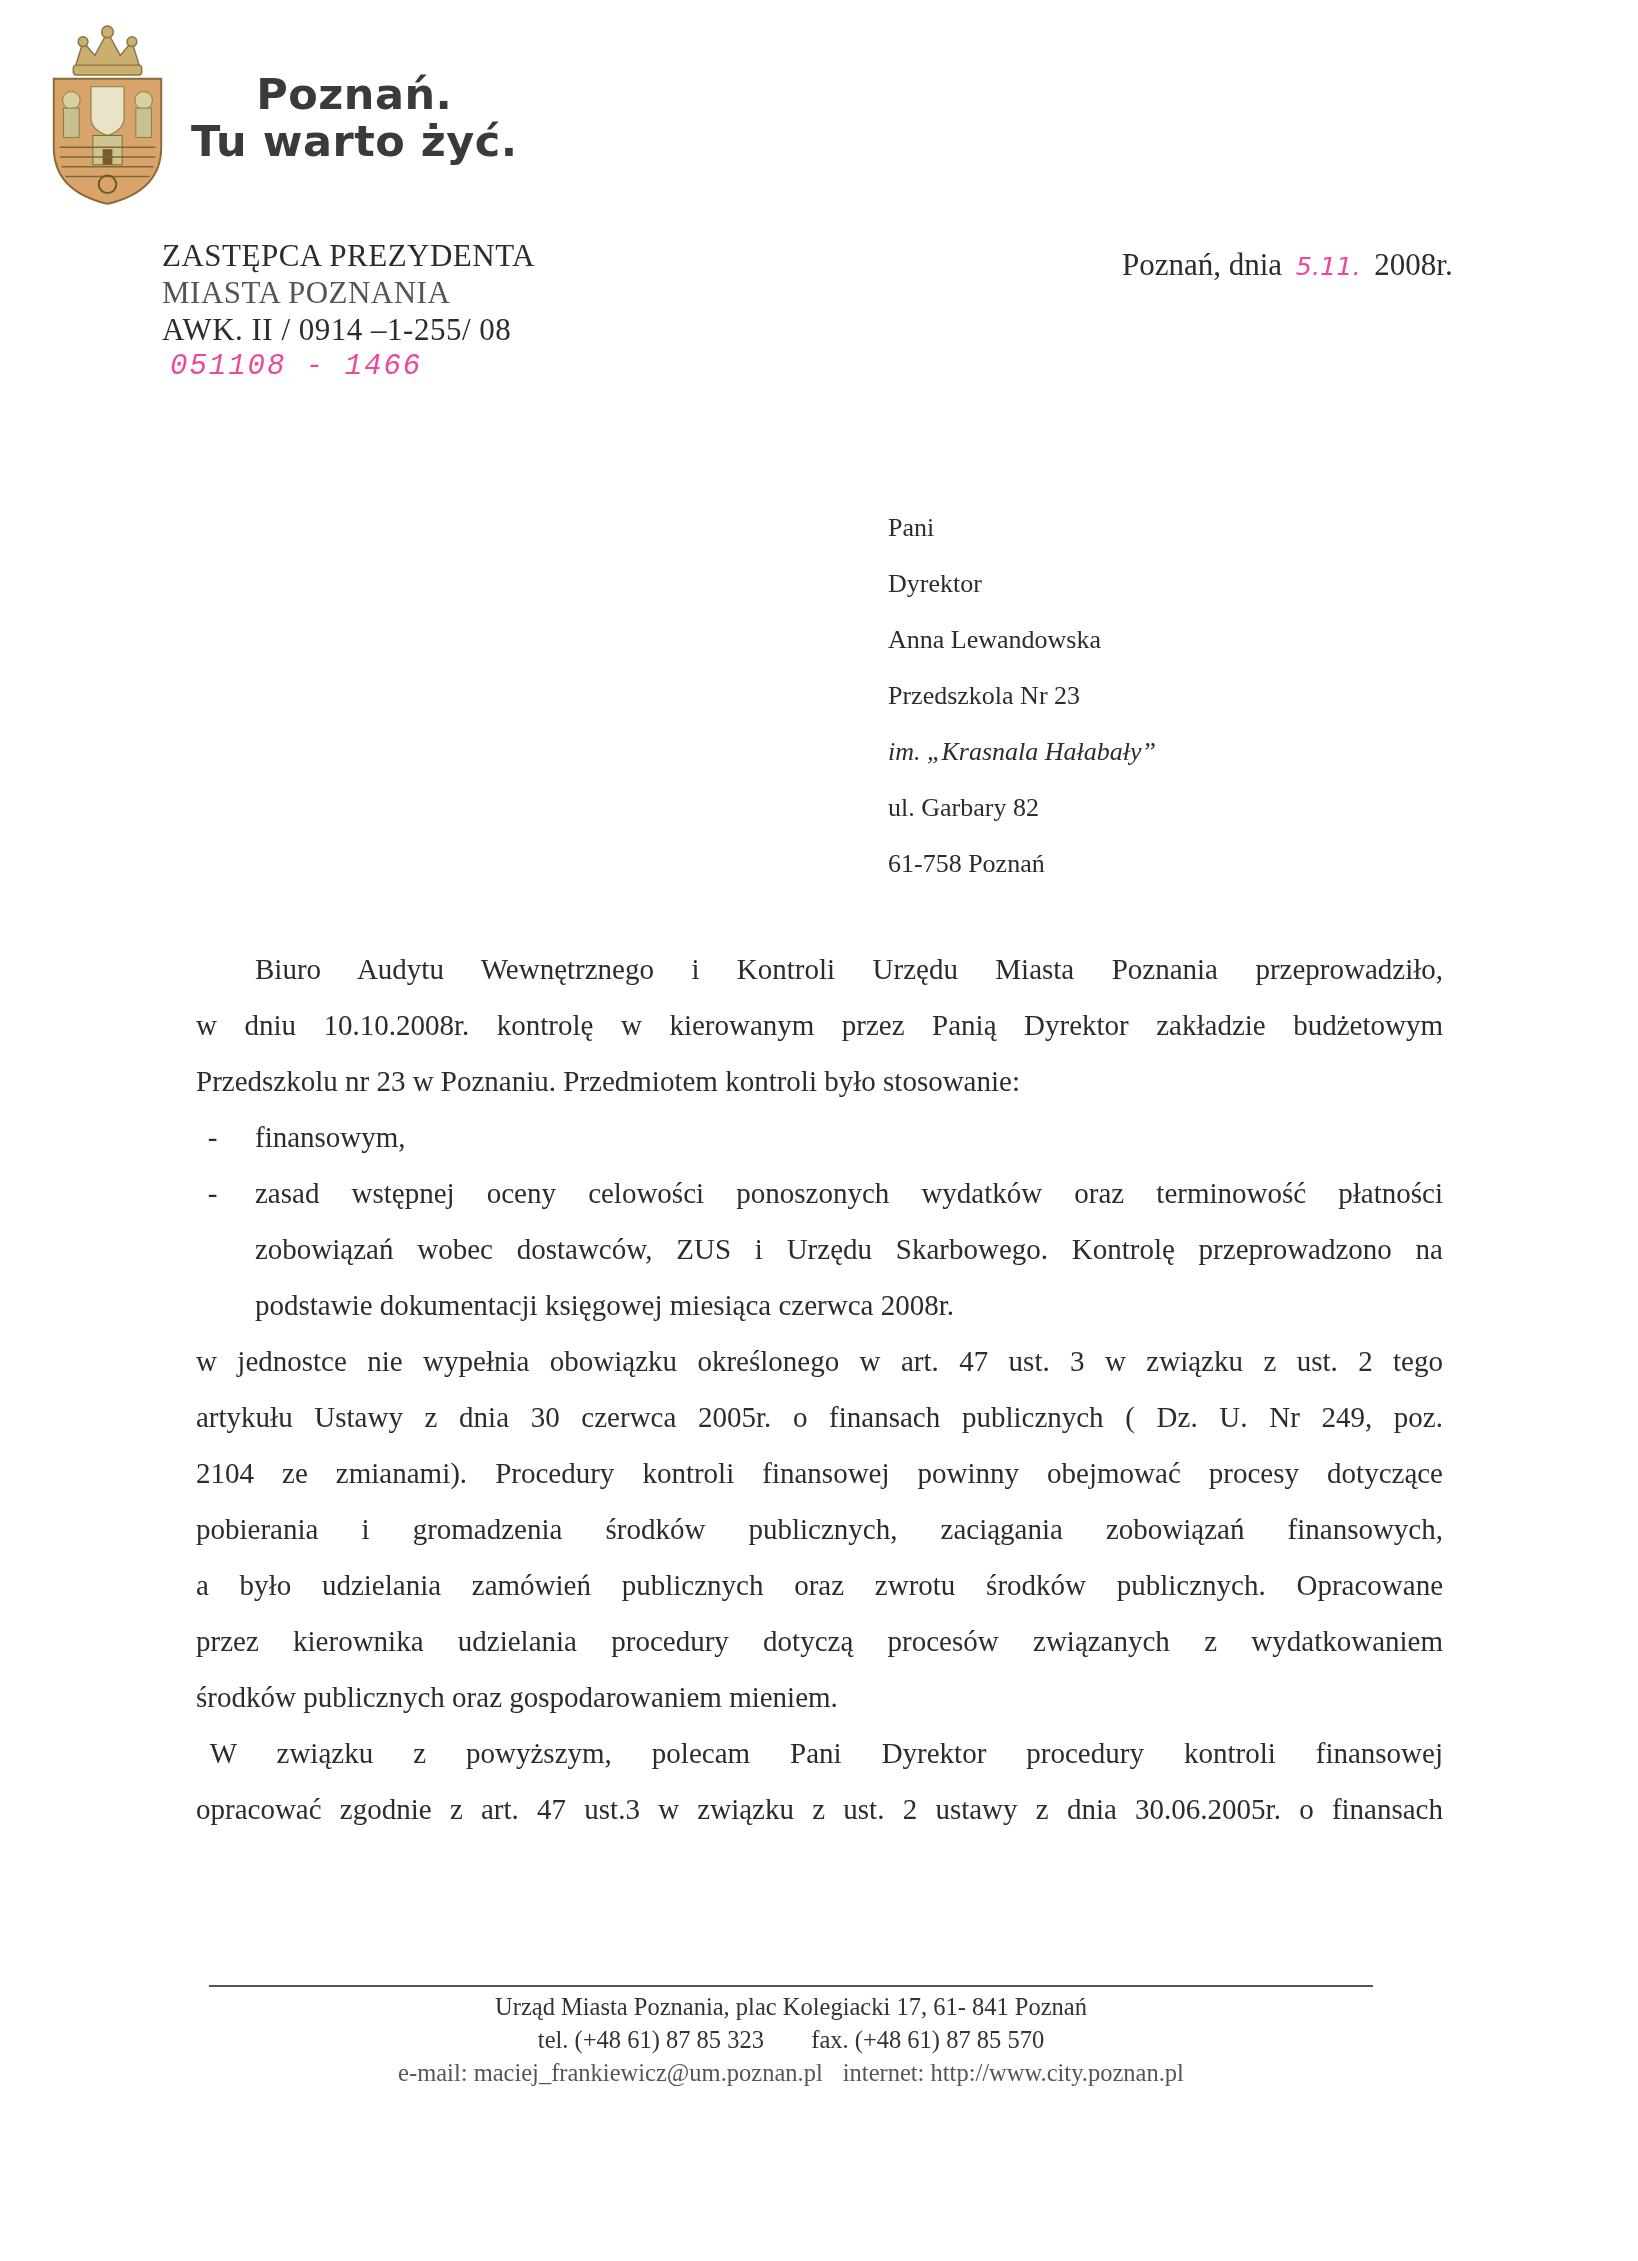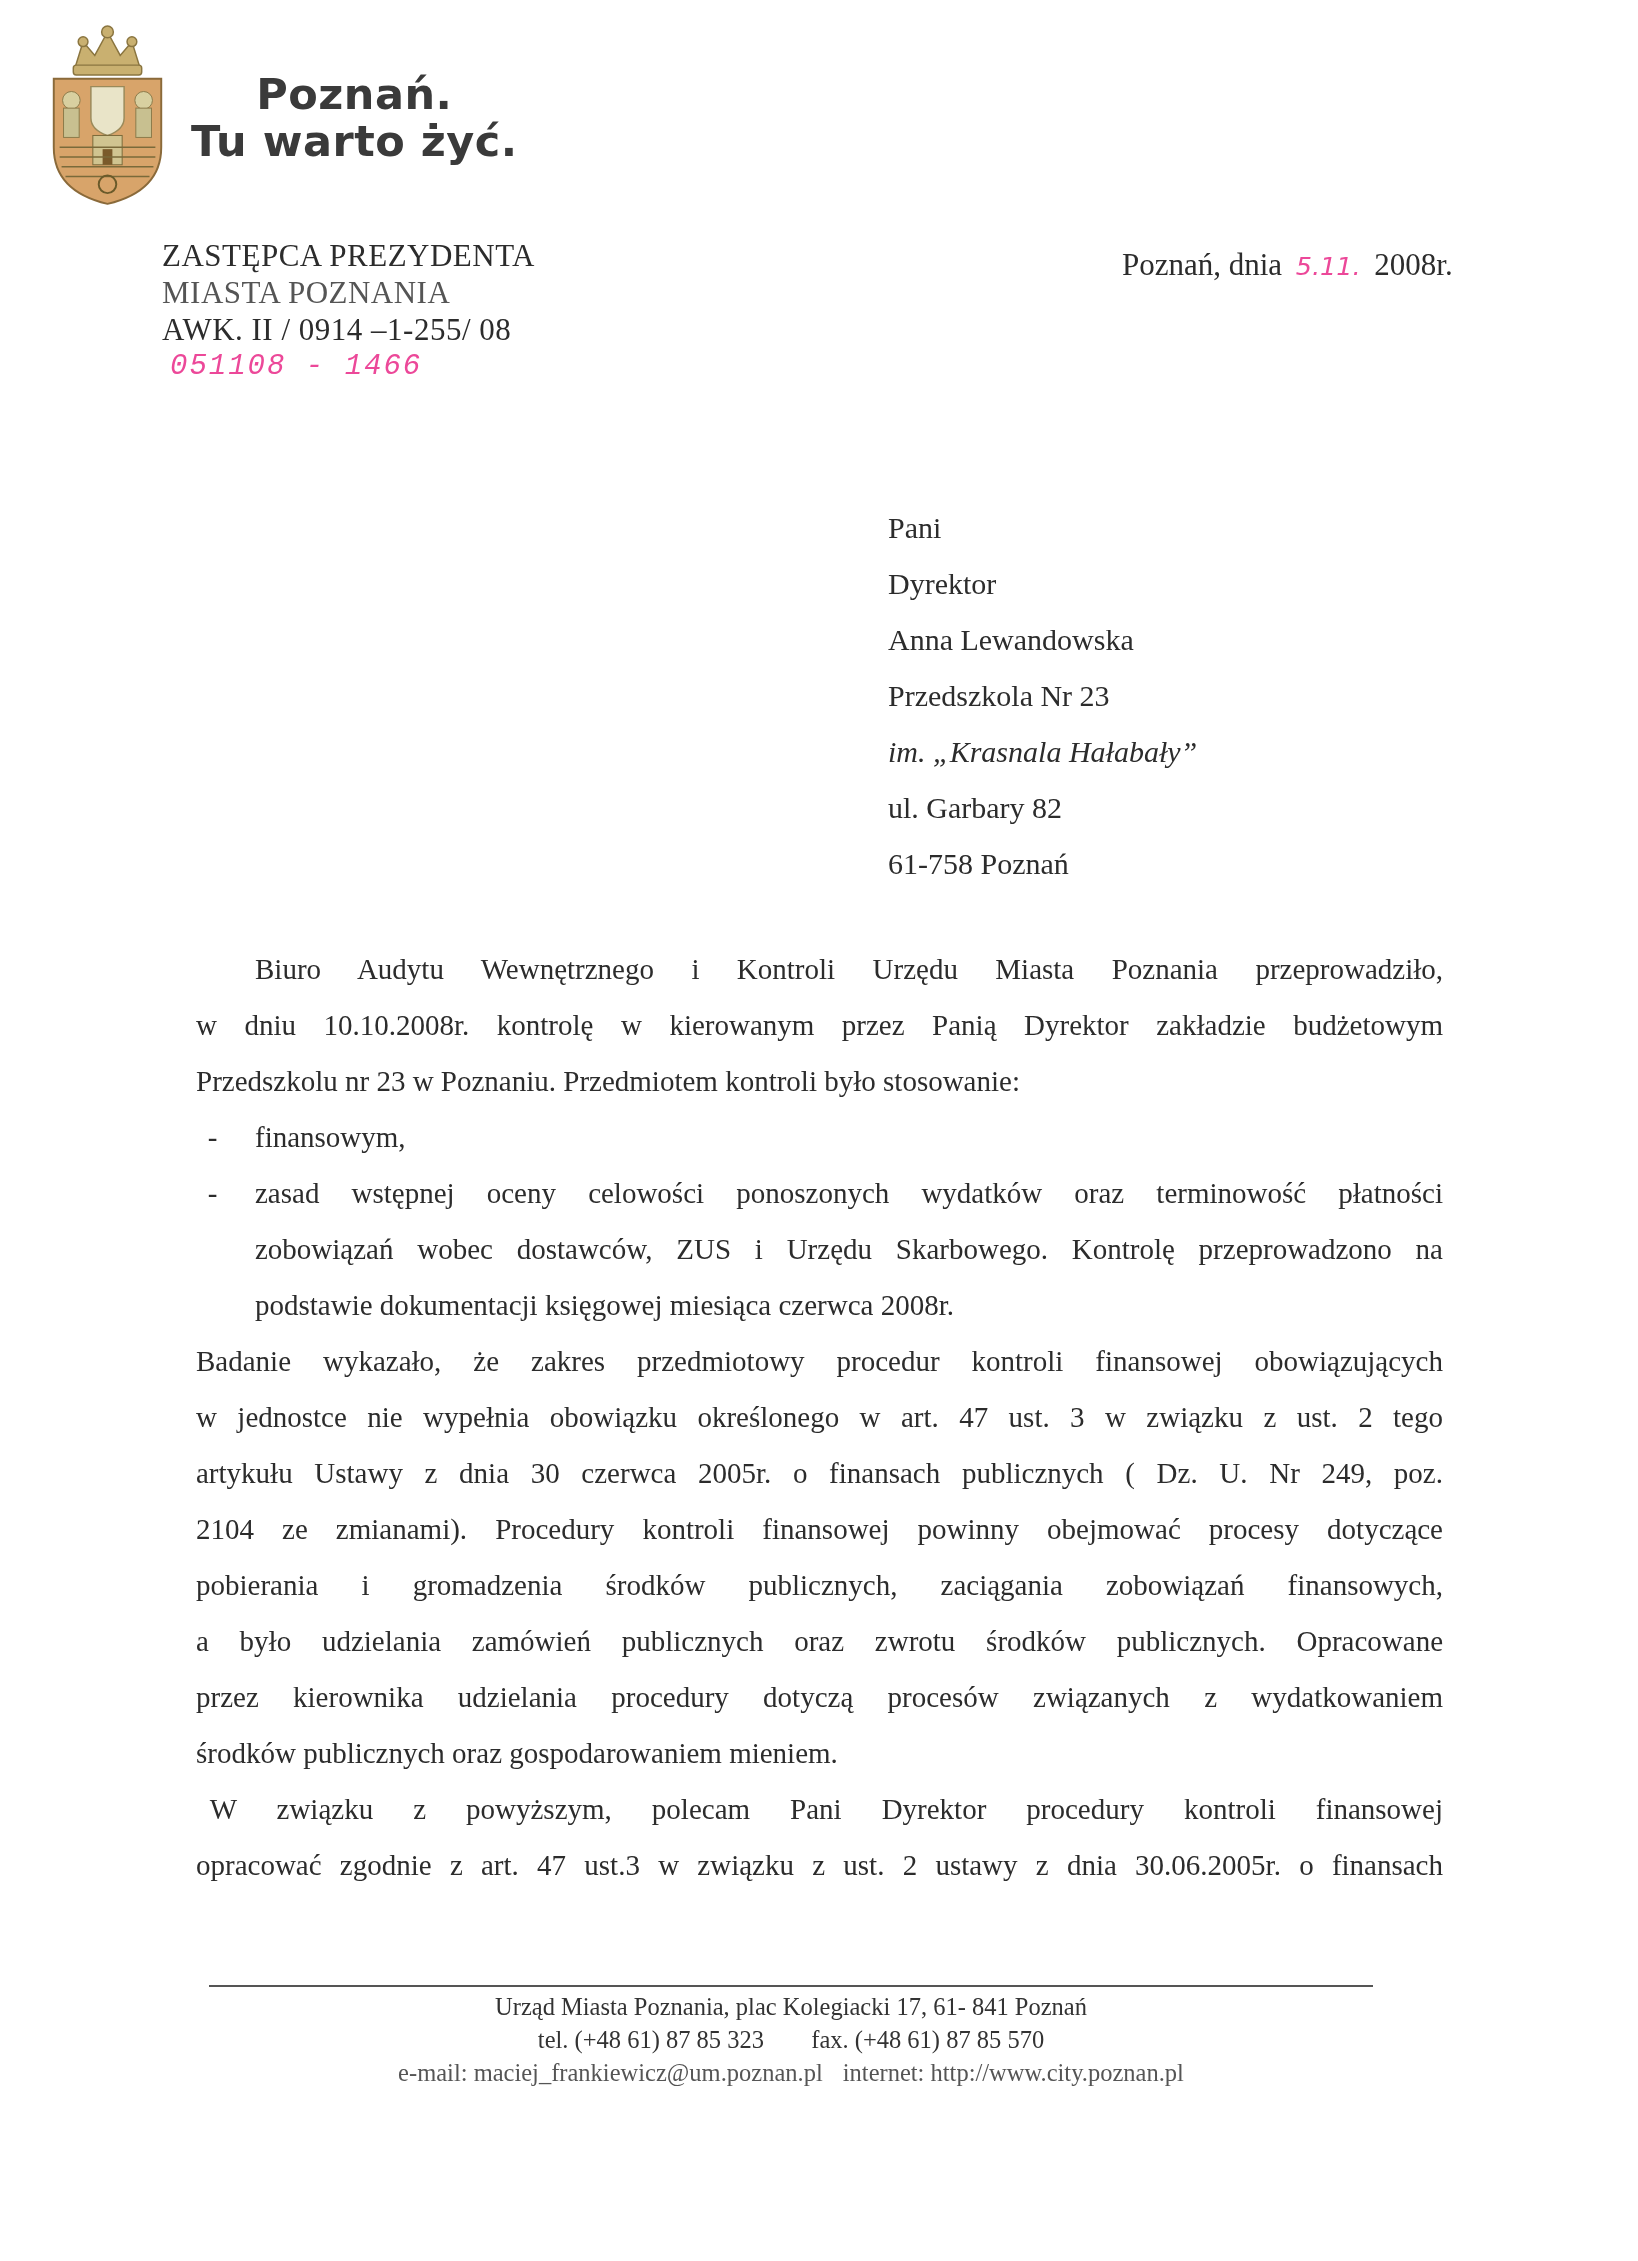--- a/index.html
+++ b/index.html
@@ -15,21 +15,21 @@
   
   .sender { left:162px; top:237px; font-size:31px; line-height:37px; color:#2c2c2c; letter-spacing:0.5px; }
   .sender .l2 { color:#555; }
   .hand { font-family:"DejaVu Sans","Liberation Sans",sans-serif; color:#ec4899; font-style:italic; }
   .regno { font-size:29px; margin-left:8px; letter-spacing:2px;font-family:Liberation Mono, monospace; }
 
   .date { left:1122px; top:247px; font-size:31px; color:#2c2c2c; }
   .date .hand { font-size:25.5px; margin:0 5.9px; }
 
   
-  .addr { left:888px; top:500px; font-size:30px; line-height:56px; color:#2c2c2c; }
+  .addr { left:888px; top:500px; font-size:26px; line-height:56px; color:#2c2c2c; }
   .addr .it { font-style:italic; }
 
   
   .body { left:196px; top:941px; width:1247px; font-size:29px; line-height:56px; color:#2c2c2c; }
   .just { text-align:justify; text-align-last:justify; }
   .indent { text-indent:59px; }
   .bullet { position:relative; padding-left:59px; }
   .bullet .dash { position:absolute; left:11.8px; top:0; }
   .bullet .line { display:block; }
 
@@ -113,21 +113,20 @@
     <span class="line">finansowym,</span>
   </div>
   <div class="bullet">
     <span class="dash">-</span>
     <span class="line just">zasad wstępnej oceny celowości ponoszonych wydatków oraz terminowość płatności</span>
     <span class="line just">zobowiązań wobec dostawców, ZUS i Urzędu Skarbowego. Kontrolę przeprowadzono  na</span>
     <span class="line">podstawie dokumentacji księgowej  miesiąca czerwca 2008r.</span>
   </div>
 
   <div>
-    <div class="just">Badanie wykazało, że  zakres przedmiotowy procedur kontroli finansowej  obowiązujących</div>
     <div class="just">w jednostce nie wypełnia obowiązku określonego w art. 47 ust. 3 w związku z ust. 2 tego</div>
     <div class="just">artykułu Ustawy z dnia 30 czerwca 2005r. o finansach publicznych ( Dz. U. Nr 249, poz.</div>
     <div class="just">2104 ze zmianami). Procedury kontroli finansowej powinny obejmować procesy dotyczące</div>
     <div class="just">pobierania i gromadzenia środków publicznych, zaciągania zobowiązań finansowych,</div>
     <div class="just"> a było udzielania zamówień publicznych oraz zwrotu środków publicznych. Opracowane</div>
     <div class="just">przez kierownika udzielania procedury dotyczą procesów związanych z wydatkowaniem</div>
     <div>środków publicznych oraz gospodarowaniem mieniem.</div>
   </div>
 
   <div>

